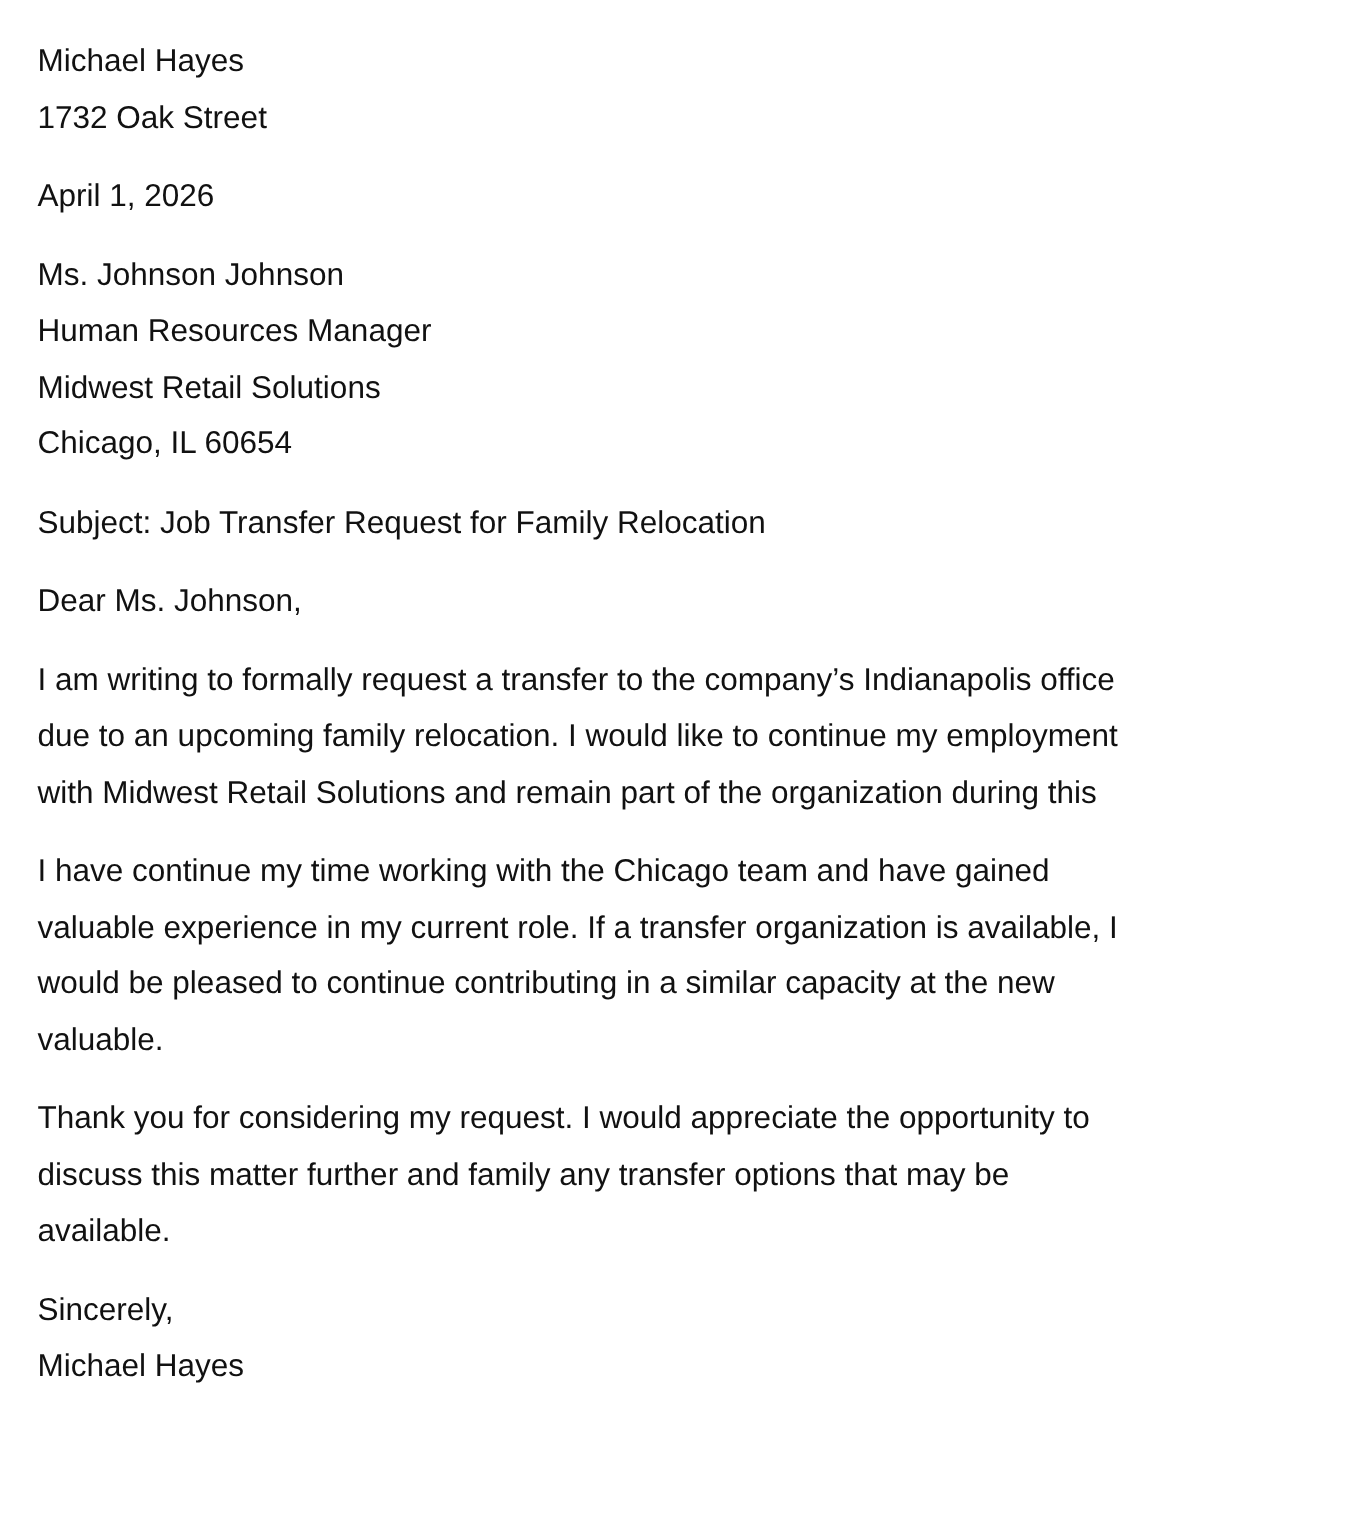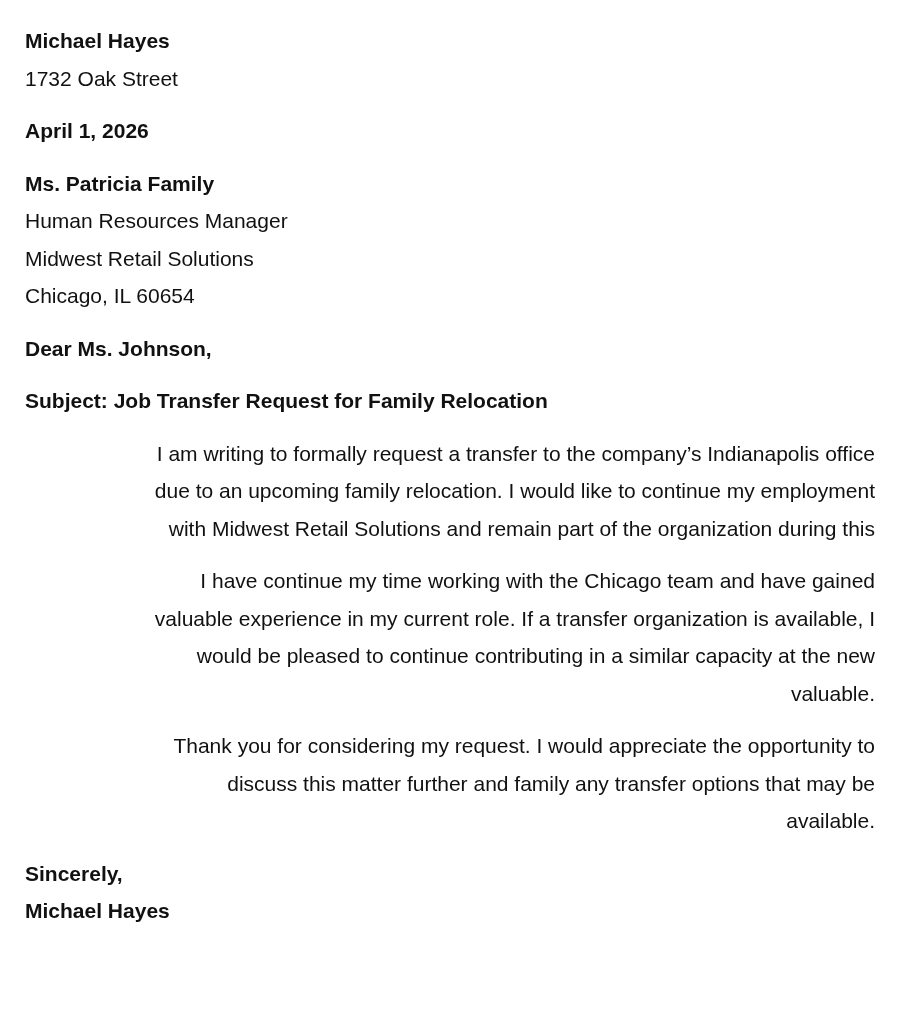--- a/index.html
+++ b/index.html
@@ -1,44 +1,44 @@
 <!DOCTYPE html>
 <html><head>
 <meta charset="utf-8">
 <style>
   html, body { margin:0; padding:0; background:#ffffff; }
   body { width:900px; height:1026px; overflow:hidden; font-family:"Liberation Sans", sans-serif; color:#111; }
   .page { position:relative; padding:22px 0 0 25px; }
   .line { font-size:21px; line-height:37.5px; white-space:nowrap; letter-spacing:0px; }
-  .bold { font-weight:bold; }
+  .bold { font-weight:normal; }
   .block { margin-bottom:15px; }
-  .para { font-size:21px; line-height:37.5px; width:850px; margin-bottom:15px;text-align:right; }
+  .para { font-size:21px; line-height:37.5px; width:850px; margin-bottom:15px; }
 </style>
 </head>
 <body>
 
 <div class="page">
   <div class="block">
     <div class="line bold">Michael Hayes</div>
     <div class="line">1732 Oak Street</div>
   </div>
   <div class="block">
     <div class="line bold">April 1, 2026</div>
   </div>
   <div class="block">
-    <div class="line bold">Ms. Patricia Family</div>
+    <div class="line bold">Ms. Johnson Johnson</div>
     <div class="line">Human Resources Manager</div>
     <div class="line">Midwest Retail Solutions</div>
     <div class="line">Chicago, IL 60654</div>
   </div>
   <div class="block">
-    <div class="line bold">Dear Ms. Johnson,</div>
+    <div class="line bold">Subject: Job Transfer Request for Family Relocation</div>
   </div>
   <div class="block">
-    <div class="line bold">Subject: Job Transfer Request for Family Relocation</div>
+    <div class="line bold">Dear Ms. Johnson,</div>
   </div>
 
   <div class="para">
     <div class="line">I am writing to formally request a transfer to the company’s Indianapolis office</div>
     <div class="line">due to an upcoming family relocation. I would like to continue my employment</div>
     <div class="line">with Midwest Retail Solutions and remain part of the organization during this</div>
   </div>
   <div class="para">
     <div class="line">I have continue my time working with the Chicago team and have gained</div>
     <div class="line">valuable experience in my current role. If a transfer organization is available, I</div>

